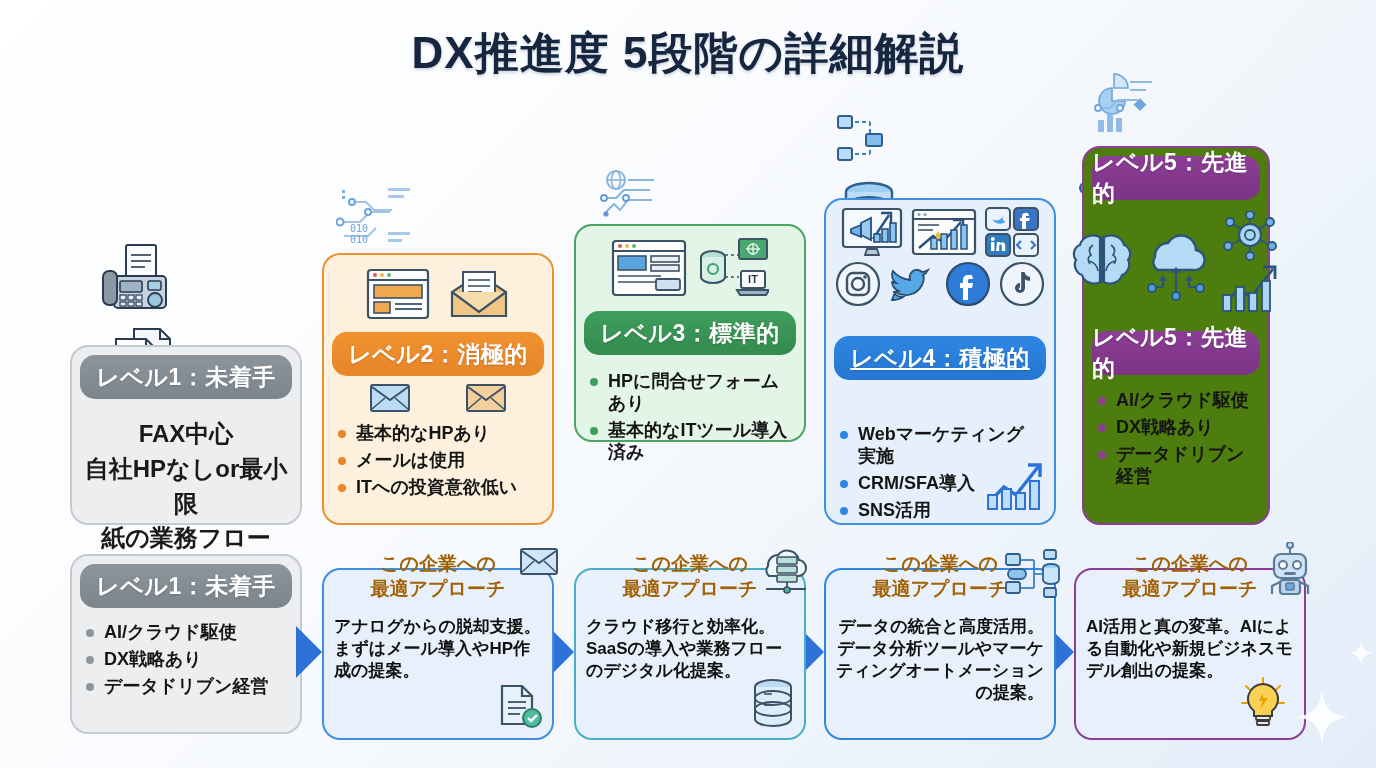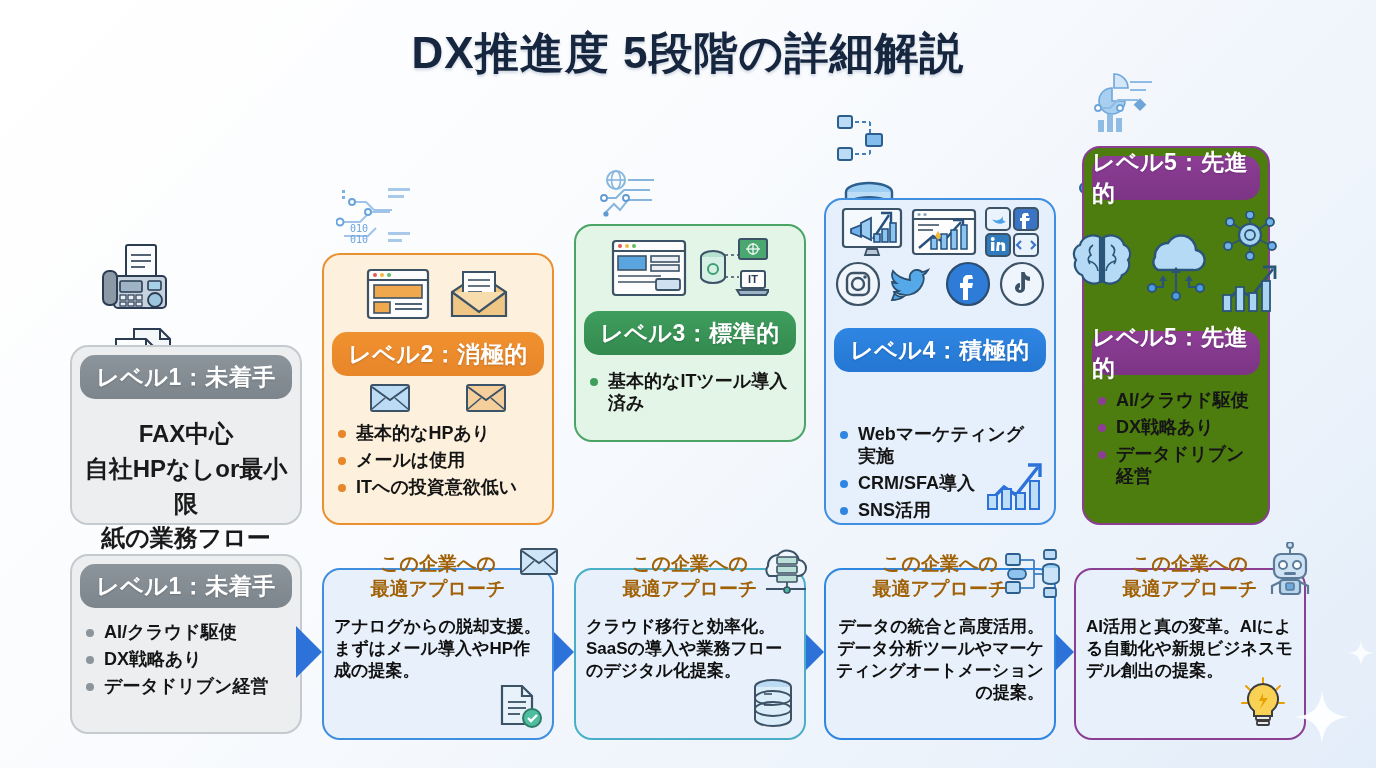--- a/index.html
+++ b/index.html
@@ -451,20 +451,21 @@
             </g>
           <rect x="42" y="36" width="24" height="17" rx="2" fill="#fdfdfd" stroke="#3c5266" stroke-width="2"></rect>
           <text x="54" y="48" text-anchor="middle" font-size="11" font-weight="bold" fill="#2b3c52" font-family="sans-serif">IT</text>
           <path d="M38 55 h32 l-3 5 h-26 z" fill="#9cb3c6" stroke="#3c5266" stroke-width="2"></path>
         </svg>
       </span>
     </div>
     <div class="hdr green" style="top:85px;">レベル3：標準的</div>
     <div class="body" style="top:145px;">
       <ul class="bul g">
+        <li>HPに問合せフォームあり</li>
         <li>基本的なITツール導入済み</li>
       </ul>
     </div>
   </div>
 
   <div class="card lvl4">
     <div class="incard" style="left:8px;right:8px;top:8px;height:52px;gap:8px;">
       <span>
         <svg width="62" height="50" viewBox="0 0 62 50">
           <rect x="2" y="2" width="58" height="38" rx="3" fill="#f4f9fd" stroke="#3c5266" stroke-width="2.2"></rect>
@@ -538,21 +539,21 @@
           <path d="M27 14 h-4 c-3 0 -5 2 -5 5 v3 h-3 v5 h3 v12 h5 v-12 h4 l1 -5 h-5 v-2.5 c0 -1 0.5 -1.5 1.5 -1.5 h3.5 z" fill="#fff"></path>
         </svg>
       </span>
       <span>
         <svg width="46" height="46" viewBox="0 0 46 46">
           <circle cx="23" cy="23" r="21" fill="#eef5fc" stroke="#3c5266" stroke-width="2.2"></circle>
           <path d="M26 11 v16 a5 5 0 1 1 -5 -5 v4.5 a1.2 1.2 0 1 0 1.2 1.2 v-16.7 h3.4 c0.6 3 2.6 4.6 5.4 4.8 v4 c-2 0 -3.7 -0.6 -5 -1.6z" fill="#3c5266"></path>
         </svg>
       </span>
     </div>
-    <div class="hdr blue" style="top:128px;">レベル4：積極的</div>
+    <div class="hdr blue" style="top:136px;text-decoration:underline;">レベル4：積極的</div>
     <div class="body" style="top:186px;margin-top:38px;">
       <ul class="bul b">
         <li>Webマーケティング実施</li>
         <li>CRM/SFA導入</li>
         <li>SNS活用</li>
       </ul>
     </div>
     <span style="position:absolute;right:8px;bottom:6px;">
       <svg width="62" height="54" viewBox="0 0 62 54">
         <path d="M4 44 L20 28 L32 36 L54 8" fill="none" stroke="#2d72d9" stroke-width="3.4"></path>

